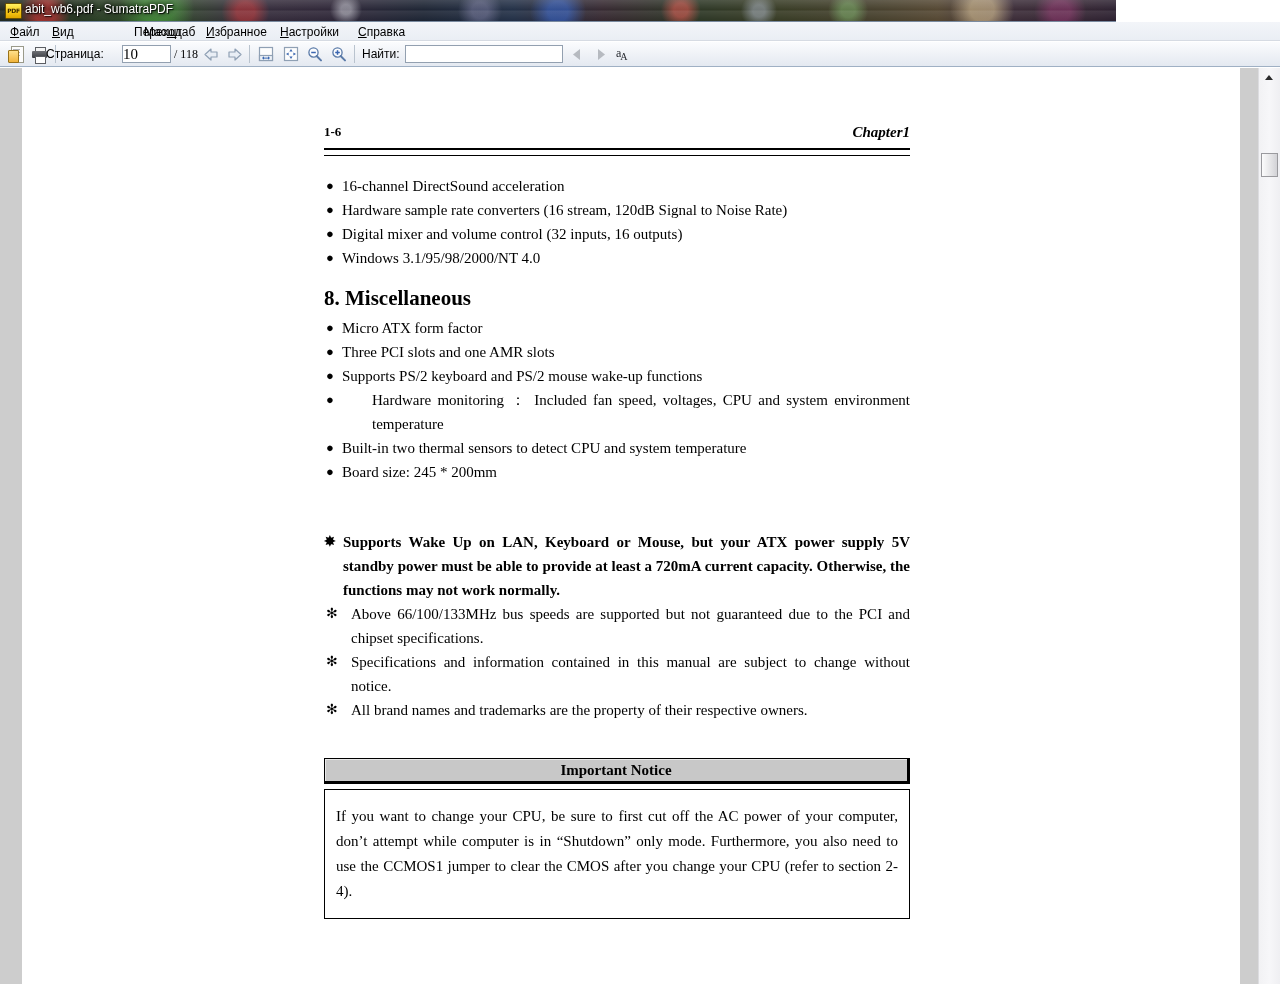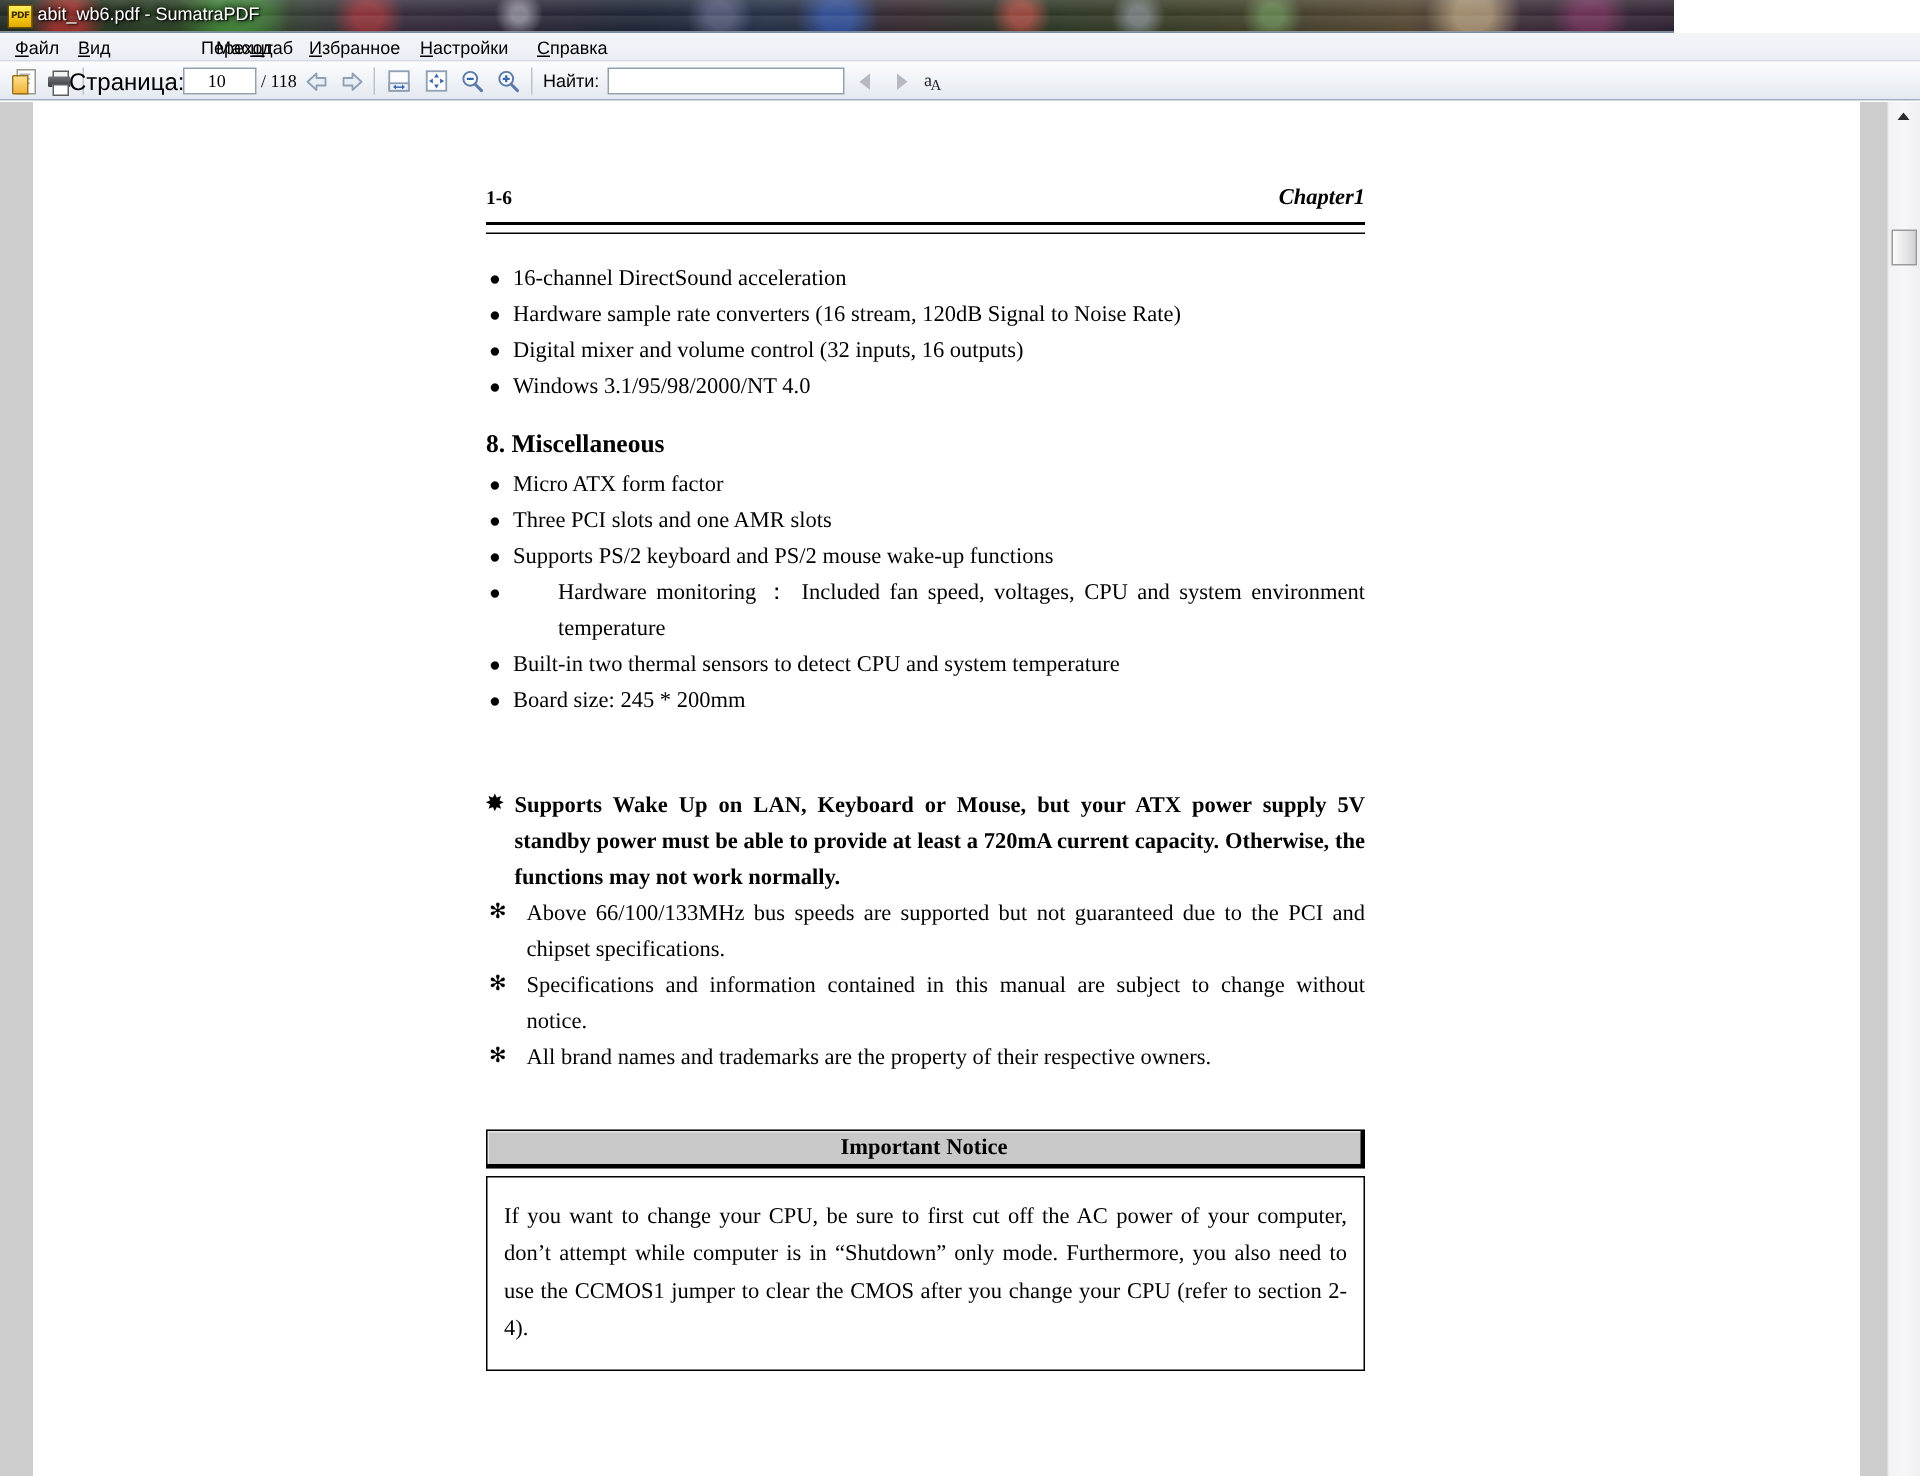--- a/index.html
+++ b/index.html
@@ -162,30 +162,30 @@
     position: absolute; left: 4px; top: 1px; width: 9px; height: 5px;
     background: #f4f4f4; border: 1px solid #5c5e63;
   }
   #icon-print .pout {
     position: absolute; left: 4px; top: 10px; width: 9px; height: 6px;
     background: #fff; border: 1px solid #5c5e63;
   }
 
   #label-page {
     left: 46px; top: 5px;
-    font-size: 16px; color: #000;
+    font-size: 12px; color: #000;
   }
   #page-input {
     position: absolute; left: 122px; top: 3px;
     width: 49px; height: 18px;
     background: #fff;
     border: 1px solid #93a0b0;
     box-sizing: border-box;
-    font-size: 12px; color: #000;
-    text-align: center;
+    font-size: 15px; color: #000;
+    text-align: left;
     line-height: 16px;
     padding-right: 4px;
     font-family: "Liberation Serif", serif;
   }
   #page-total {
     left: 174px; top: 5px;
     font-size: 12px; color: #000;
     font-family: "Liberation Serif", serif;
   }
   .nav-arrow {
@@ -285,21 +285,21 @@
     margin: 0;
   }
   ul.bullets li .bullet-dot {
     position: absolute; left: 2px; top: 0;
     font-size: 13px; line-height: 24px;
   }
   li.justified { text-align: justify; }
   li.justified .txt { display: block; margin-left: 30px; }
 
   #sec-heading {
-    font-size: 17px; font-weight: bold;
+    font-size: 21px; font-weight: bold;
     margin-top: 16px; margin-bottom: 5px;
   }
 
   #notes {
     margin-top: 46px;
   }
   .note {
     position: relative;
     padding-left: 27px;
     font-size: 15px;

